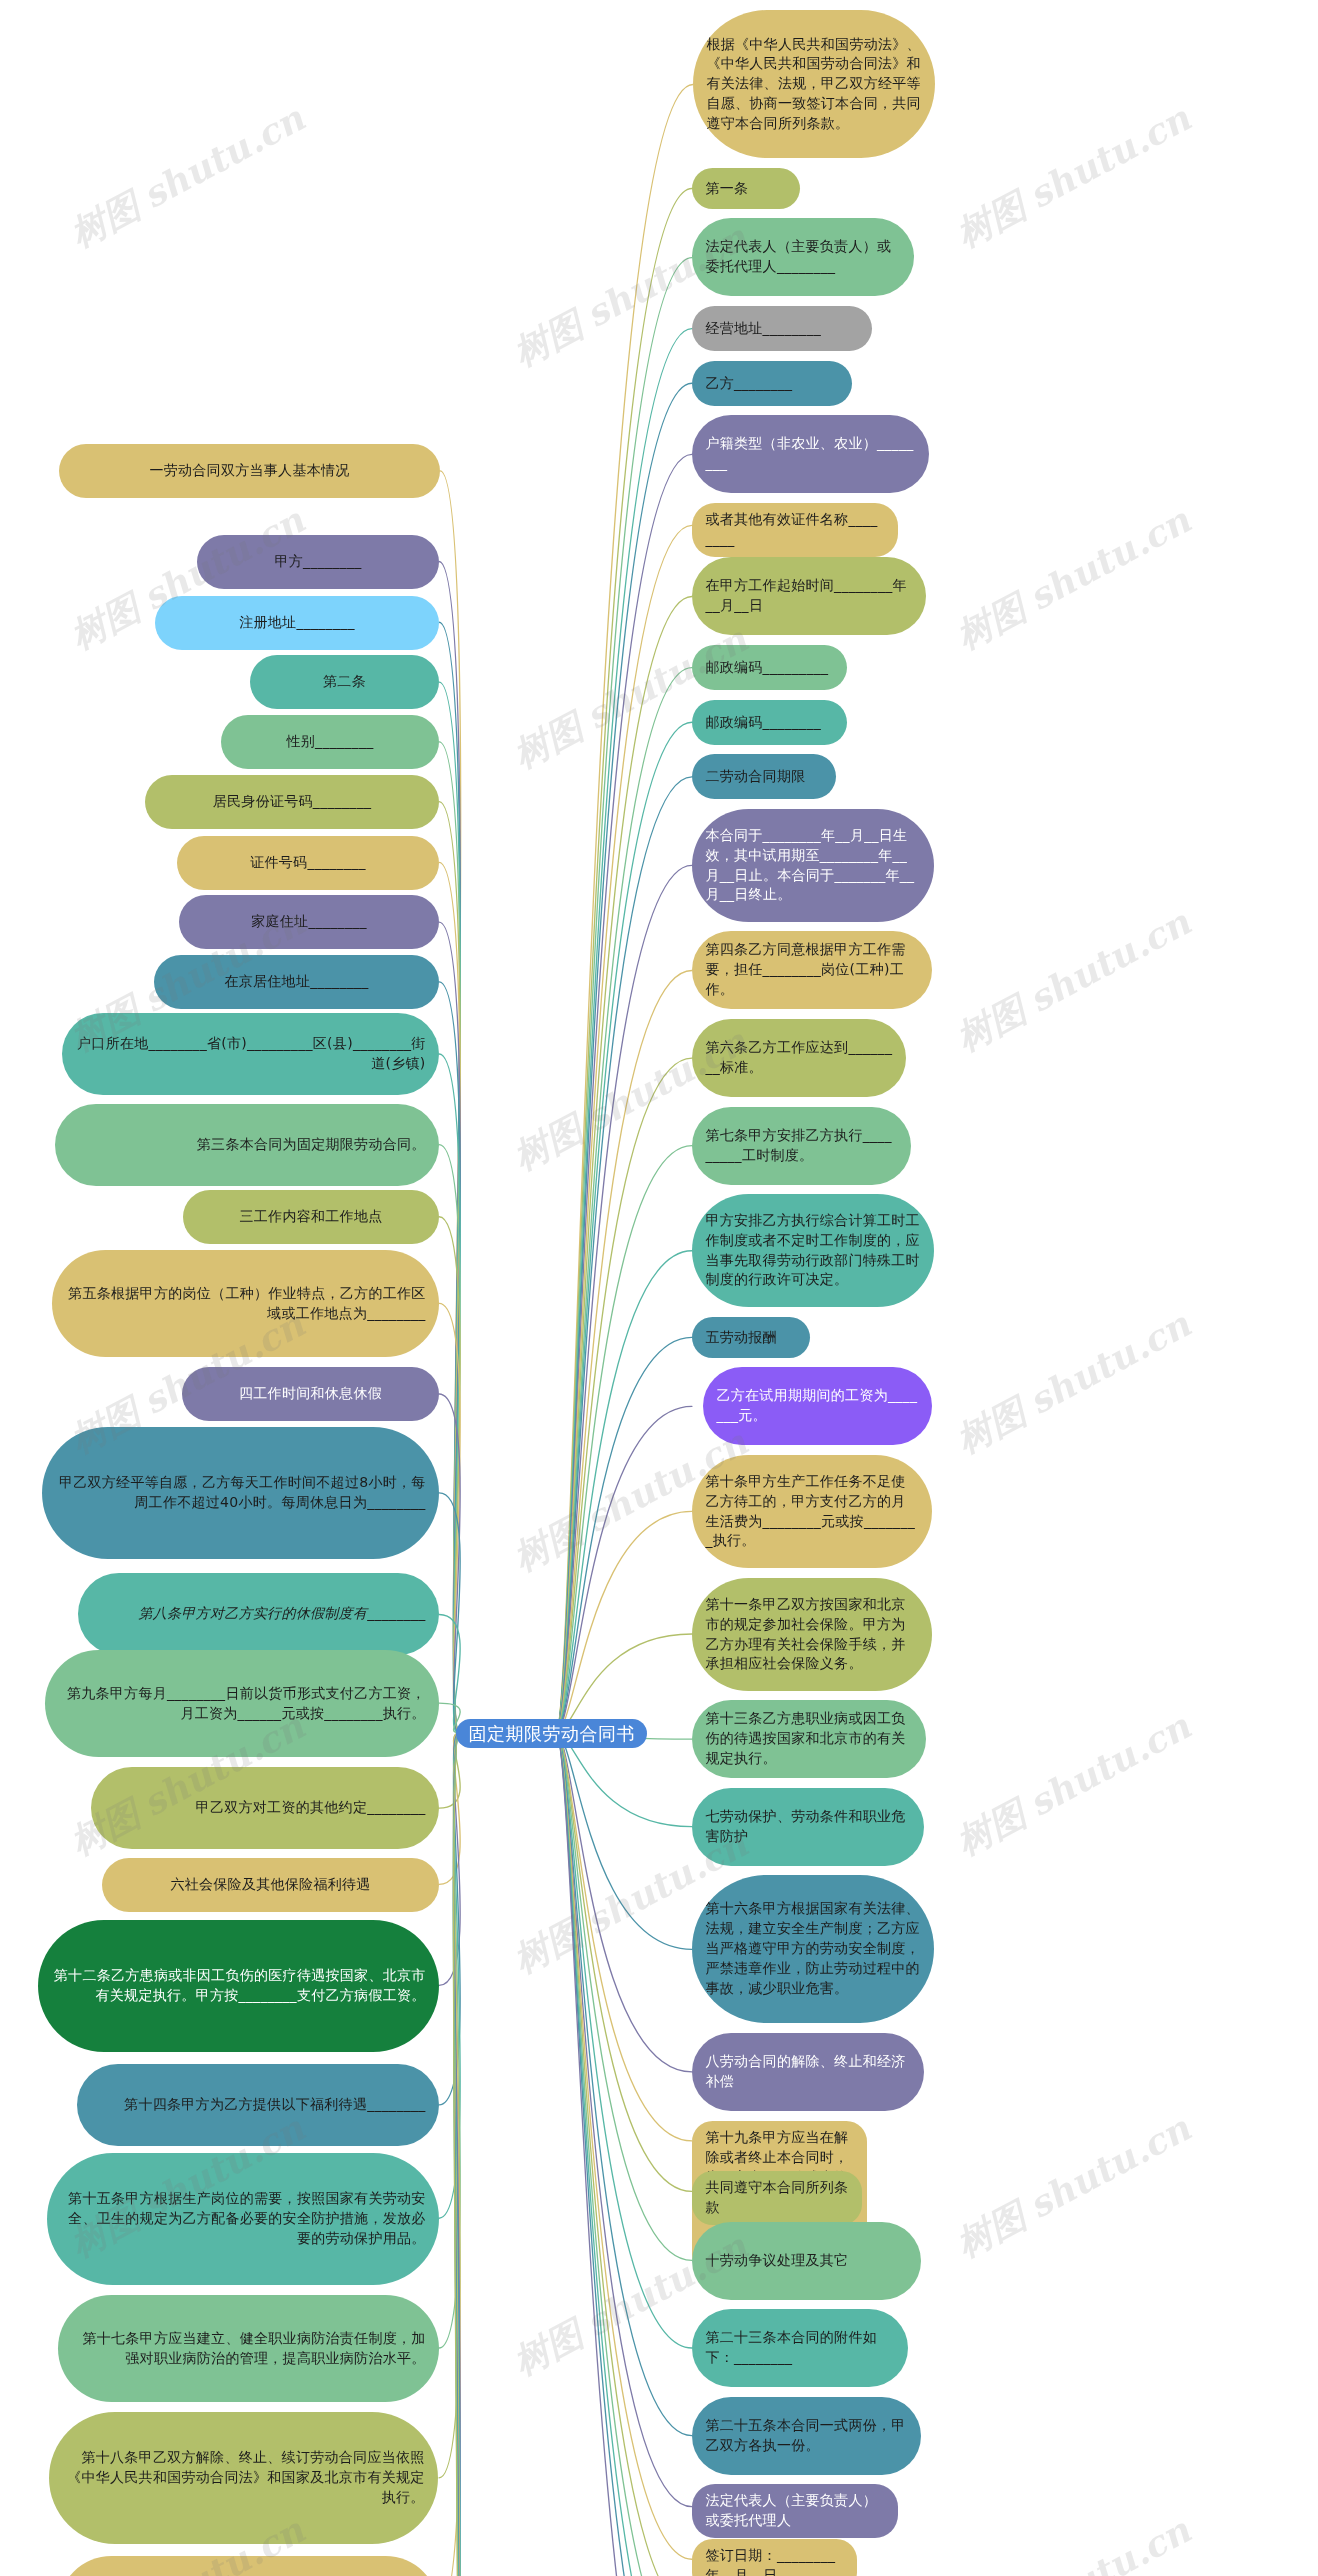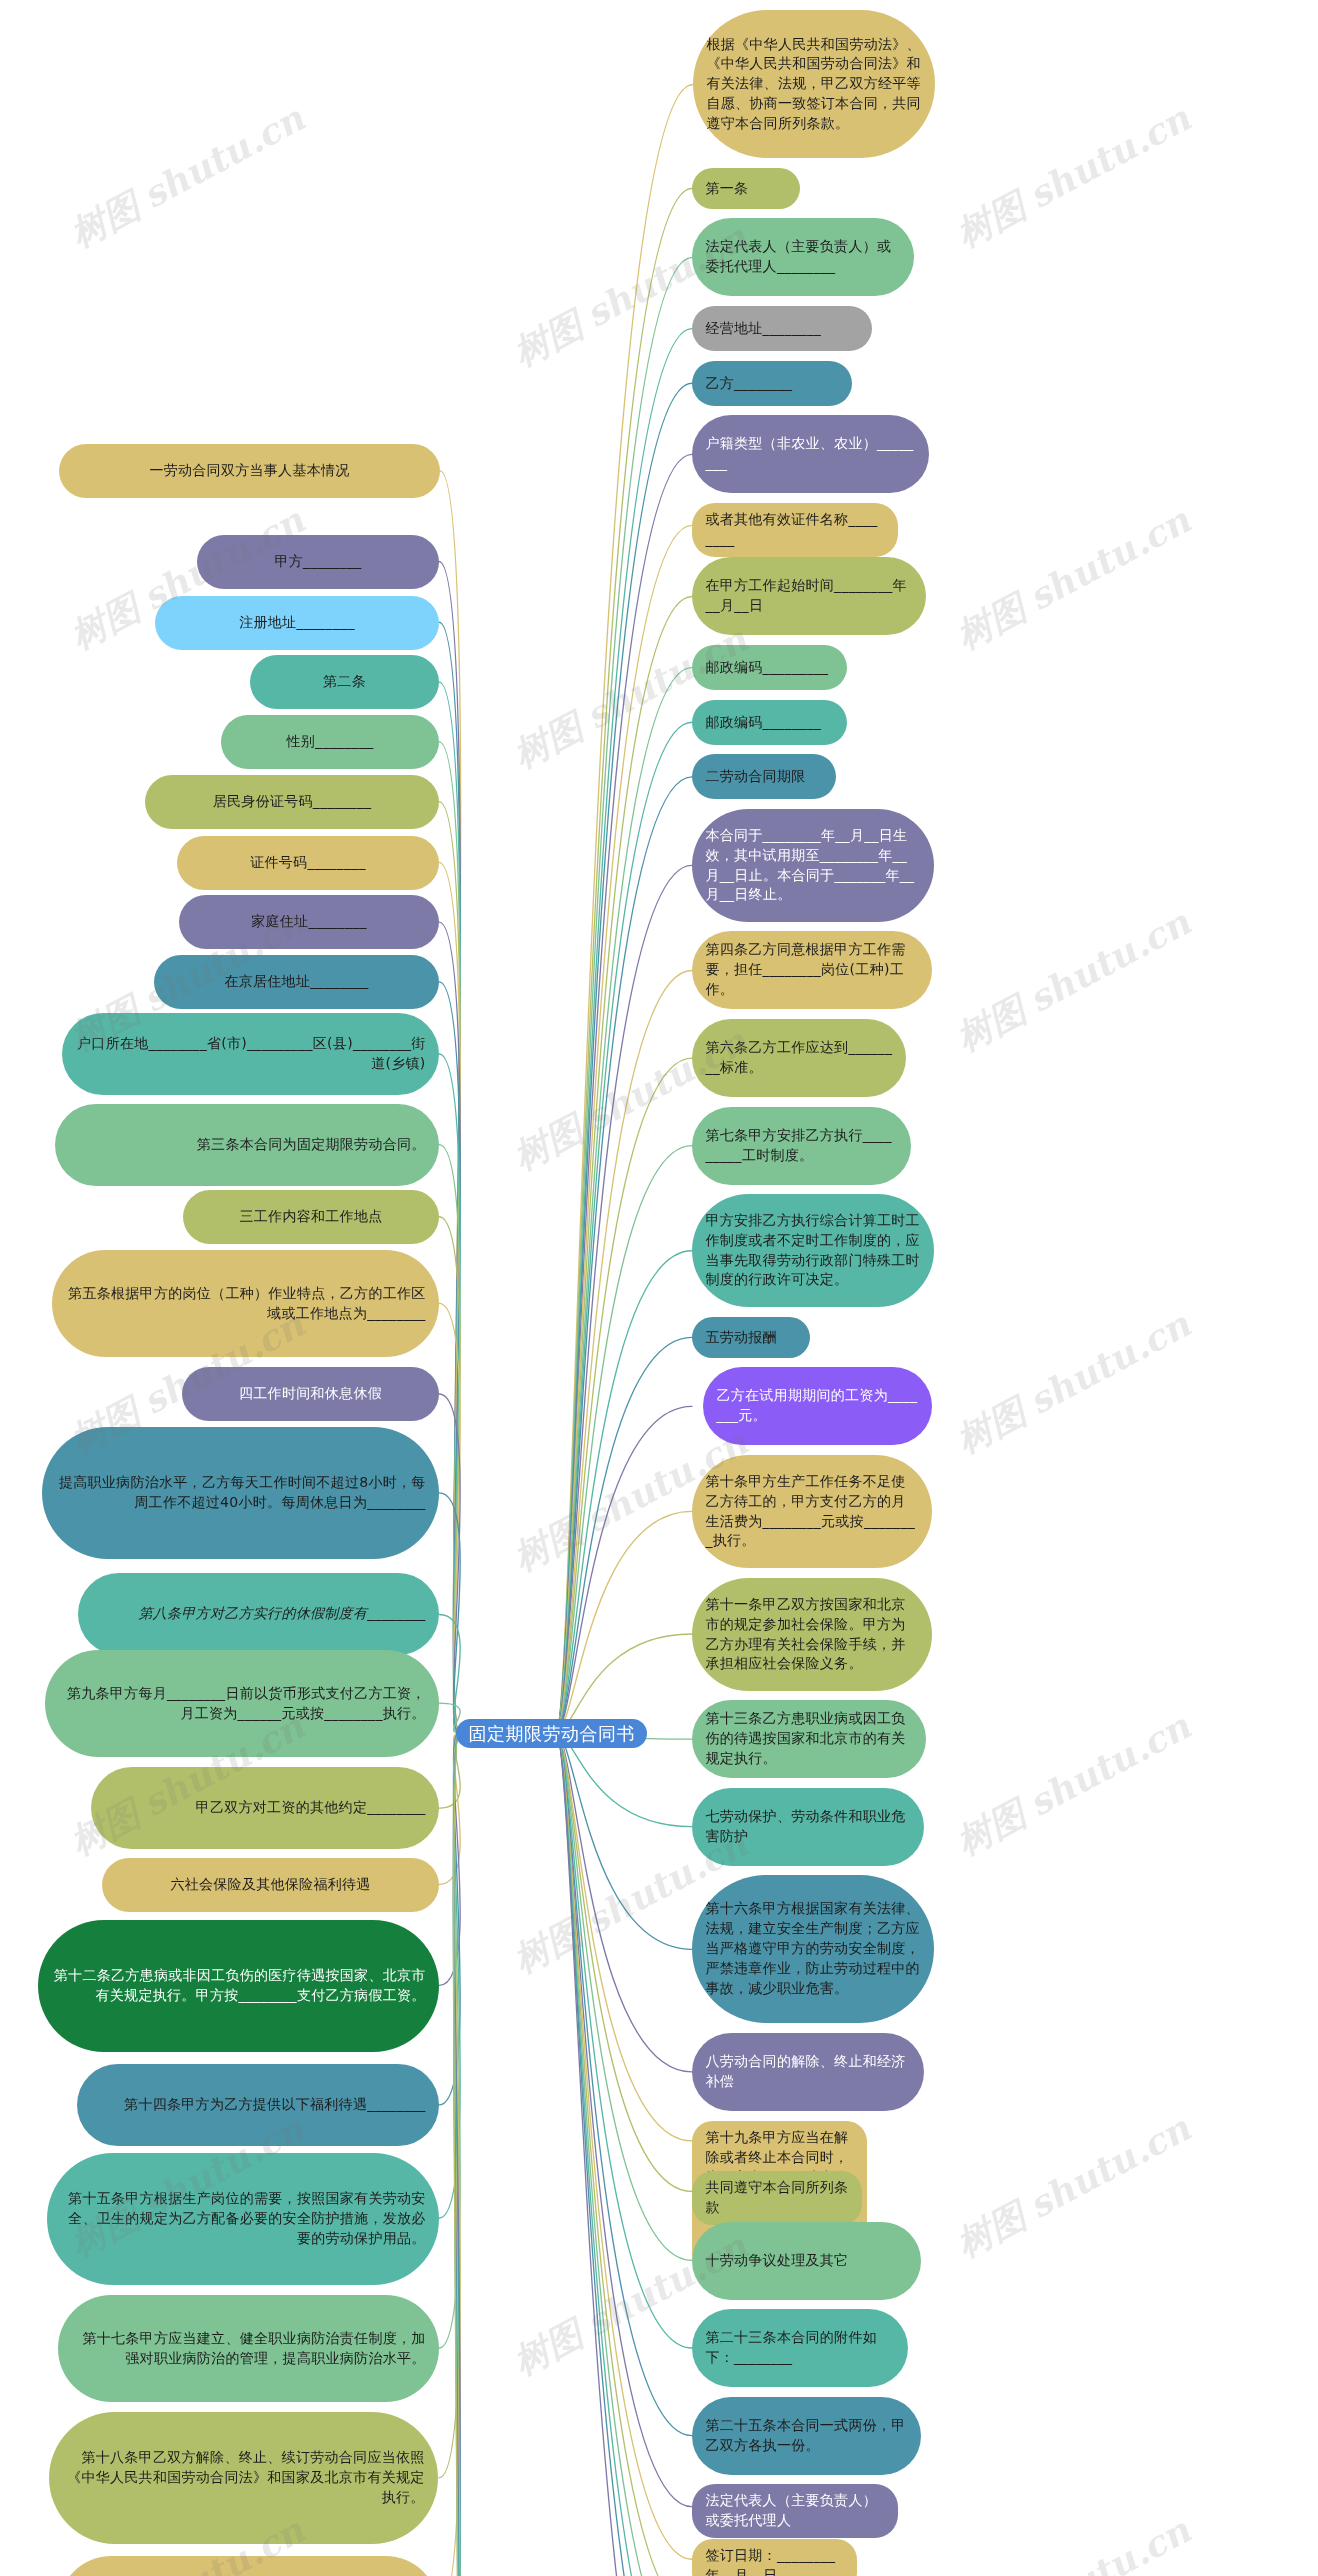--- a/index.html
+++ b/index.html
@@ -138,21 +138,21 @@
       <div class="node center-align" style="left: 221px; top: 715px; width: 218px; min-height: 54px; background: rgb(127, 194, 148); border-radius: 27px;">性别________</div>
       <div class="node center-align" style="left: 145px; top: 775px; width: 294px; min-height: 54px; background: rgb(178, 191, 106); border-radius: 27px;">居民身份证号码________</div>
       <div class="node center-align" style="left: 177px; top: 836px; width: 262px; min-height: 54px; background: rgb(217, 193, 115); border-radius: 27px;">证件号码________</div>
       <div class="node center-align" style="left: 179px; top: 895px; width: 260px; min-height: 54px; background: rgb(126, 122, 168); border-radius: 27px;">家庭住址________</div>
       <div class="node center-align" style="left: 154px; top: 955px; width: 285px; min-height: 54px; background: rgb(75, 147, 168); border-radius: 27px;">在京居住地址________</div>
       <div class="node right-align" style="left: 62px; top: 1013px; width: 377px; min-height: 82px; background: rgb(87, 183, 166); border-radius: 41px;">户口所在地________省(市)_________区(县)________街道(乡镇)</div>
       <div class="node right-align" style="left: 55px; top: 1104px; width: 384px; min-height: 82px; background: rgb(127, 194, 148); border-radius: 41px;">第三条本合同为固定期限劳动合同。</div>
       <div class="node center-align" style="left: 183px; top: 1190px; width: 256px; min-height: 54px; background: rgb(178, 191, 106); border-radius: 27px;">三工作内容和工作地点</div>
       <div class="node right-align" style="left: 52px; top: 1250px; width: 387px; min-height: 107px; background: rgb(217, 193, 115); border-radius: 54px;">第五条根据甲方的岗位（工种）作业特点，乙方的工作区域或工作地点为________</div>
       <div class="node center-align wtxt" style="left: 182px; top: 1367px; width: 257px; min-height: 54px; background: rgb(126, 122, 168); border-radius: 27px;">四工作时间和休息休假</div>
-      <div class="node right-align" style="left: 42px; top: 1427px; width: 397px; min-height: 132px; background: rgb(75, 147, 168); border-radius: 66px;">提高职业病防治水平，乙方每天工作时间不超过8小时，每周工作不超过40小时。每周休息日为________</div>
+      <div class="node right-align" style="left: 42px; top: 1427px; width: 397px; min-height: 132px; background: rgb(75, 147, 168); border-radius: 66px;">甲乙双方经平等自愿，乙方每天工作时间不超过8小时，每周工作不超过40小时。每周休息日为________</div>
       <div class="node right-align" style="left: 78px; top: 1573px; width: 361px; min-height: 82px; background: rgb(87, 183, 166); border-radius: 41px; font-style: italic;">第八条甲方对乙方实行的休假制度有________</div>
       <div class="node right-align" style="left: 45px; top: 1650px; width: 394px; min-height: 107px; background: rgb(127, 194, 148); border-radius: 54px;">第九条甲方每月________日前以货币形式支付乙方工资，月工资为______元或按________执行。</div>
       <div class="node right-align" style="left: 91px; top: 1767px; width: 348px; min-height: 82px; background: rgb(178, 191, 106); border-radius: 41px;">甲乙双方对工资的其他约定________</div>
       <div class="node center-align" style="left: 102px; top: 1858px; width: 337px; min-height: 54px; background: rgb(217, 193, 115); border-radius: 27px;">六社会保险及其他保险福利待遇</div>
       <div class="node right-align wtxt" style="left: 38px; top: 1920px; width: 401px; min-height: 132px; background: #15803d; border-radius: 66px;">第十二条乙方患病或非因工负伤的医疗待遇按国家、北京市有关规定执行。甲方按________支付乙方病假工资。</div>
       <div class="node right-align" style="left: 77px; top: 2064px; width: 362px; min-height: 82px; background: rgb(75, 147, 168); border-radius: 41px;">第十四条甲方为乙方提供以下福利待遇________</div>
       <div class="node right-align" style="left: 47px; top: 2153px; width: 392px; min-height: 132px; background: rgb(87, 183, 166); border-radius: 66px;">第十五条甲方根据生产岗位的需要，按照国家有关劳动安全、卫生的规定为乙方配备必要的安全防护措施，发放必要的劳动保护用品。</div>
       <div class="node right-align" style="left: 58px; top: 2295px; width: 381px; min-height: 107px; background: rgb(127, 194, 148); border-radius: 54px;">第十七条甲方应当建立、健全职业病防治责任制度，加强对职业病防治的管理，提高职业病防治水平。</div>
       <div class="node right-align" style="left: 49px; top: 2412px; width: 389px; min-height: 132px; background: rgb(178, 191, 106); border-radius: 66px;">第十八条甲乙双方解除、终止、续订劳动合同应当依照《中华人民共和国劳动合同法》和国家及北京市有关规定执行。</div>
       <div class="node right-align" style="left: 58px; top: 2556px; width: 381px; min-height: 107px; background: rgb(217, 193, 115); border-radius: 54px;">第二十条乙方应当按照双方约定，办理工作交接。应当支付经济补偿的，在办结工作交接时支付。</div>

